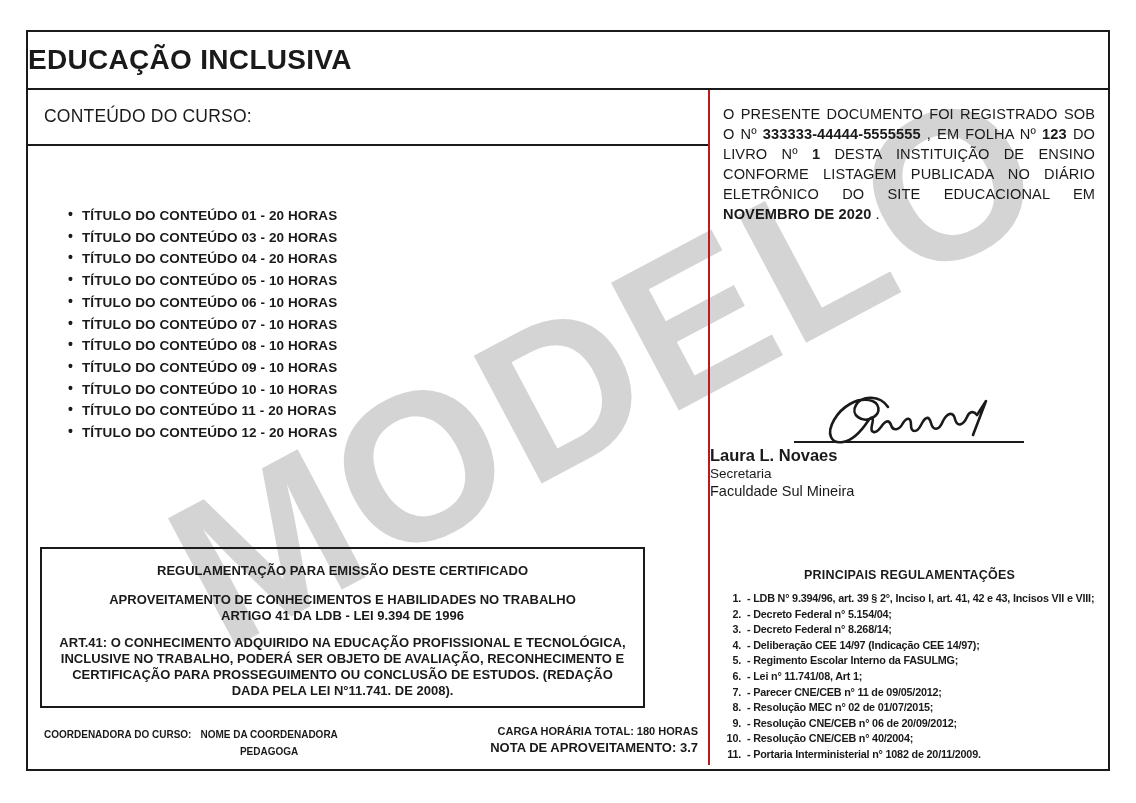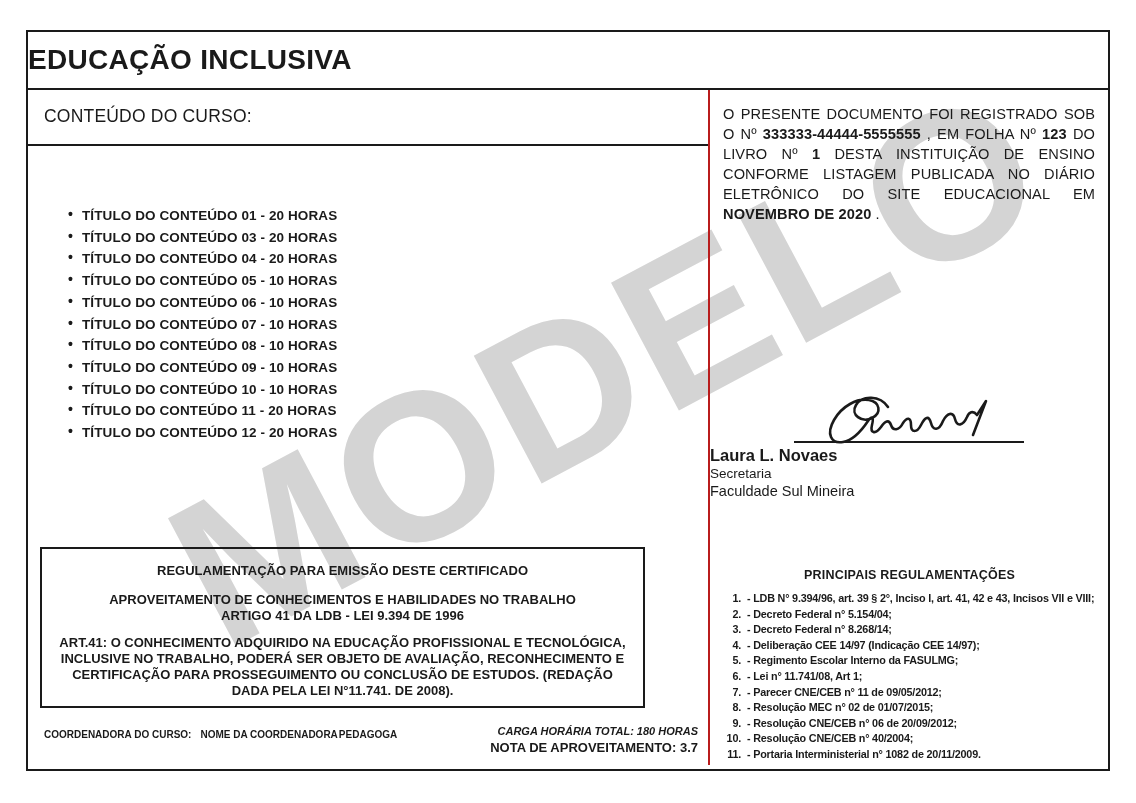--- a/index.html
+++ b/index.html
@@ -44,23 +44,23 @@
   }
   .reg-box .box-title { margin-bottom:13px; }
   .reg-box .box-sub   { }
   .reg-box .box-body  { margin-top:11px; }
 
   .coord-row {
     position:absolute; left:16px; right:10px; top:637px;
     display:flex; justify-content:space-between; align-items:flex-start;
   }
   .coord-left { display:flex; gap:9px; font-size:10px; font-weight:bold; line-height:16px; }
-  .coord-name-block { display:flex; flex-direction:row; align-items:center; gap:1px; }
+  .coord-name-block { display:flex; flex-direction:column; align-items:center; gap:1px; }
   .coord-right { display:flex; flex-direction:column; align-items:flex-end; gap:3px; margin-top:-2px; }
-  .workload { font-size:11px;  font-weight:bold;font-style:italic; }
+  .workload { font-size:11px;  font-weight:bold; }
   .grade    { font-size:13px;  font-weight:bold; }
 
   .registration {
     margin:14px 13px 0; text-align:justify;
     font-size:14.6px; line-height:20px; letter-spacing:0.1px;
   }
   .registration .bold { font-weight:bold; }
 
   .signature-block { position:absolute; top:303px; left:0; right:0; }
   .sig-scribble { display:block; margin:0 auto -8px; }

